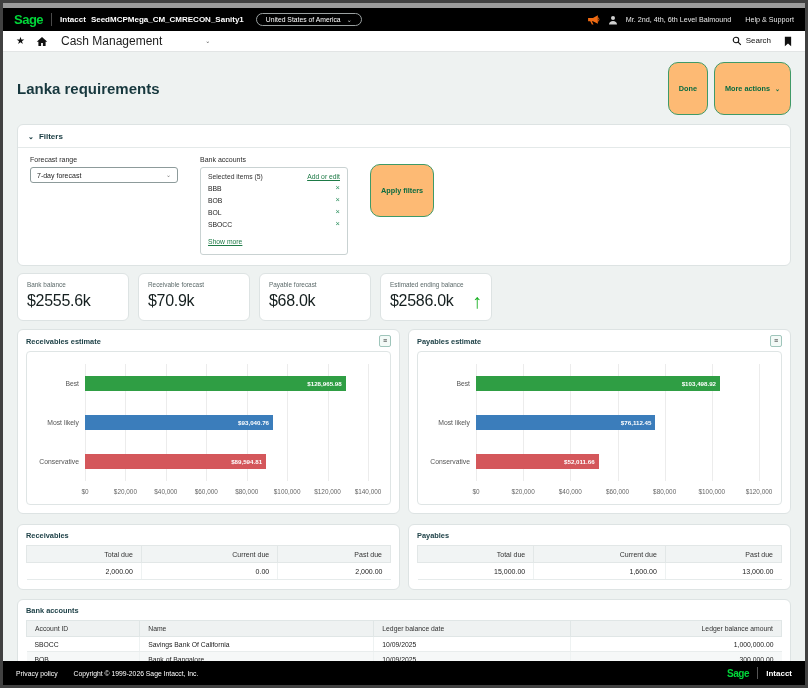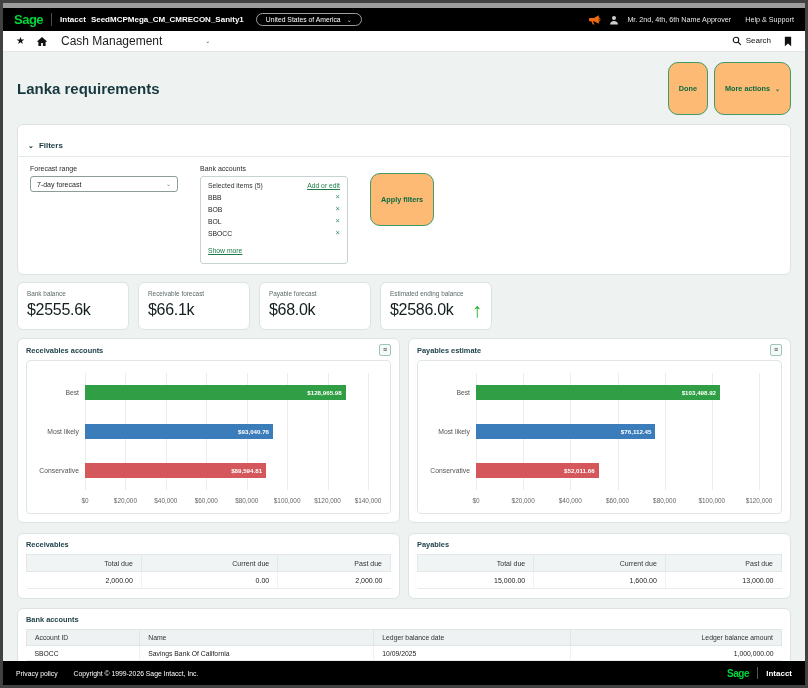--- a/index.html
+++ b/index.html
@@ -37,21 +37,21 @@
   .pill-btn { background:#fdba74; border:1.5px solid #3f9a68; border-radius:10px; color:#0b6b41; font-weight:bold;
               font-size:7.3px; padding:21px 10px; display:flex; align-items:center; gap:5px; cursor:pointer; font-family:inherit; }
   .pill-btn .caret { font-size:6px; line-height:4px; color:#0b6b41; }
 
   
   .card { background:#fff; border:1px solid #dde3e3; border-radius:6px; }
 
   
   .filters-card { margin:0 14px; padding:0 0 10px; }
   .filters-head { display:flex; align-items:center; gap:5px; font-size:8px; font-weight:bold; color:#173a40;
-                  padding:16px 10px 6px; border-bottom:1px solid #e4e9e9; cursor:pointer; }
+                  padding:7px 10px 6px; border-bottom:1px solid #e4e9e9; cursor:pointer; }
   .filters-head .caret { font-size:7px; line-height:5px; color:#173a40; }
   .filters-body { display:flex; align-items:flex-start; gap:22px; padding:8px 10px 0 12px; }
   .field-label { font-size:7px; color:#2b2b2b; margin-bottom:4px; }
   .select-box { width:148px; height:16px; border:1px solid #8d9b9b; border-radius:3px; background:#fff;
                 display:flex; align-items:center; justify-content:space-between; padding:0 6px; font-size:7px; color:#222; cursor:pointer; }
   .select-box .caret { font-size:6px; color:#777; line-height:4px; }
   .selected-box { width:148px; border:1px solid #c9d2d2; border-radius:3px; padding:5px 7px 6px; background:#fff; }
   .sel-head { display:flex; justify-content:space-between; align-items:center; font-size:6.8px; margin-bottom:2px; }
   .sel-head-label { color:#333; }
   .green-link { color:#1d7a46; text-decoration:underline; font-size:6.8px; cursor:pointer; }
@@ -138,21 +138,21 @@
             <path d="M2 7v6h4l3 6h3l-3-6h2l9 5V2l-9 5H2z" fill="#f06a12"></path>
             <path d="M21 6.5a6.5 6.5 0 0 1 0 7" stroke="#f06a12" stroke-width="1.6" fill="none"></path>
           </svg>
       </span>
       <span class="icon-btn">
         <svg width="10" height="10" viewBox="0 0 12 12">
             <circle cx="6" cy="3.6" r="2.4" fill="#cfcfcf"></circle>
             <path d="M1.2 11.4c0-2.6 2.1-4.1 4.8-4.1s4.8 1.5 4.8 4.1z" fill="#cfcfcf"></path>
           </svg>
       </span>
-      <span class="txt">Mr. 2nd, 4th, 6th Name Approver</span>
+      <span class="txt">Mr. 2nd, 4th, 6th Level Balmound</span>
       <span class="txt" style="margin-left:6px;">Help &amp; Support</span>
     </div>
   </header>
 
   <nav class="navbar">
     <span class="star-glyph icon-btn">★</span>
     <span class="icon-btn">
       <svg width="12" height="11" viewBox="0 0 16 14">
           <path d="M8 1 1 7.2h2.2V13h3.6V9h2.4v4h3.6V7.2H15z" fill="#111"></path>
         </svg>
@@ -236,42 +236,42 @@
   <div class="kpi-row">
       <div class="card kpi">
         <div class="kpi-label">Bank balance</div>
         <div class="kpi-value-row">
           <span class="kpi-value">$2555.6k</span>
         </div>
       </div>
       <div class="card kpi">
         <div class="kpi-label">Receivable forecast</div>
         <div class="kpi-value-row">
-          <span class="kpi-value">$66.1k</span>
+          <span class="kpi-value">$70.9k</span>
         </div>
       </div>
       <div class="card kpi">
         <div class="kpi-label">Payable forecast</div>
         <div class="kpi-value-row">
           <span class="kpi-value">$68.0k</span>
         </div>
       </div>
       <div class="card kpi">
         <div class="kpi-label">Estimated ending balance</div>
         <div class="kpi-value-row">
           <span class="kpi-value">$2586.0k</span>
           <span class="trend-arrow">↑</span>
         </div>
       </div>
     </div>
 
   <div class="charts-row">
     <section class="card chart-card">
       <div class="chart-head">
-        <span class="chart-title">Receivables accounts</span>
+        <span class="chart-title">Receivables estimate</span>
         <span class="chart-menu">≡</span>
       </div>
       <div class="chart-panel">
         <div class="chart-area">
             <div class="chart-rows">
               <div class="grid-line" style="left: 0%;"></div>
               <div class="grid-line" style="left: 14.2857%;"></div>
               <div class="grid-line" style="left: 28.5714%;"></div>
               <div class="grid-line" style="left: 42.8571%;"></div>
               <div class="grid-line" style="left: 57.1429%;"></div>

